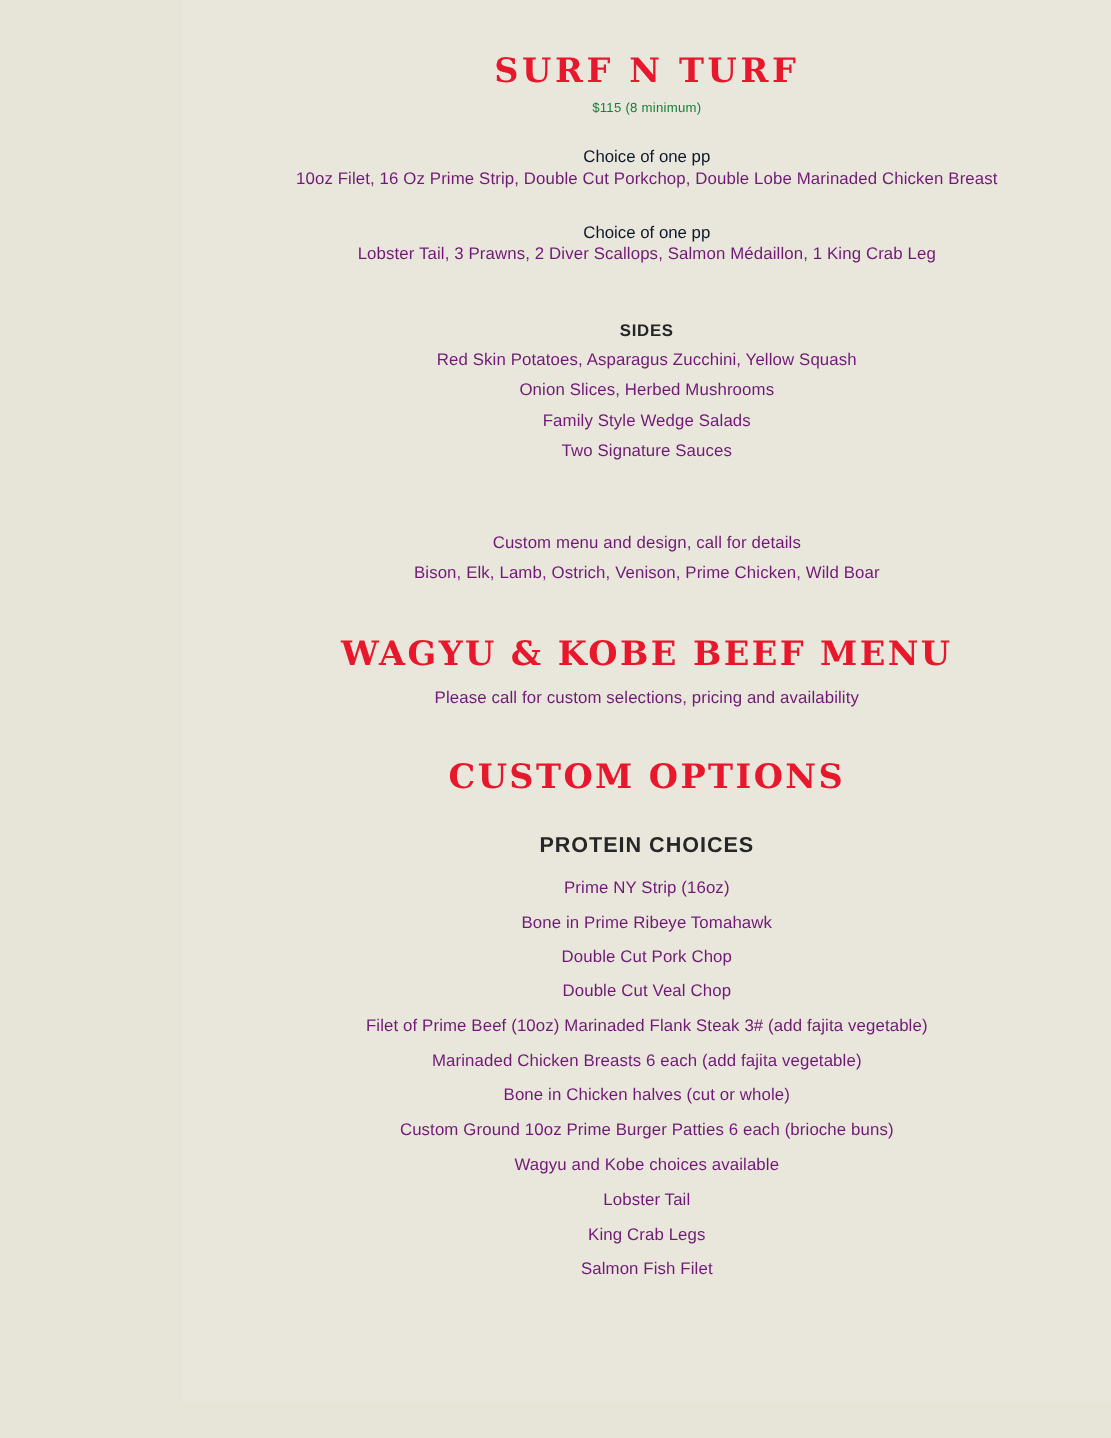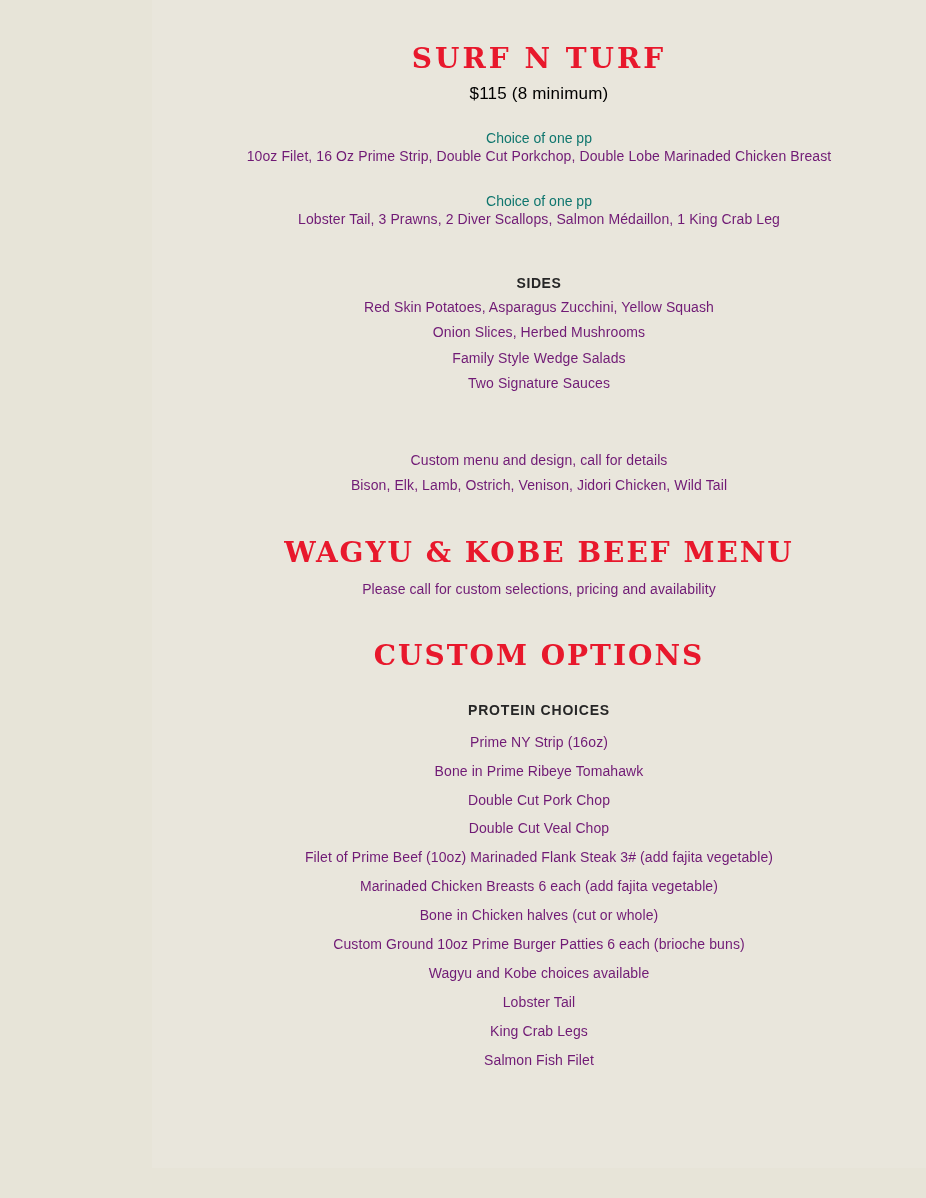--- a/index.html
+++ b/index.html
@@ -43,22 +43,22 @@
     text-transform: uppercase;
     line-height: 1.1;
     margin: 0;
   }
   .t-surf { font-size: 28px; letter-spacing: 3px; }
   .t-game { font-size: 27px; letter-spacing: 3px; }
   .t-wagyu { font-size: 28px; letter-spacing: 2px; }
   .t-custom { font-size: 28px; letter-spacing: 2px; }
 
   .price {
-    font-size: 17px;
-    color: #000000;
+    font-size: 11px;
+    color: #15803d;
     margin-top: 9px;
     letter-spacing: 0.2px;
   }
   .line {
     font-size: 14px;
     color: #701a75;
     line-height: 1.55;
     letter-spacing: 0.1px;
   }
   .block {
@@ -70,24 +70,24 @@
     color: #262626;
     letter-spacing: 0.6px;
     margin-bottom: 4px;
   }
   .sides-head { margin-top: 44px; }
   .tight .line { line-height: 1.8; }
   .gap-lg { margin-top: 52px; }
   .gap-md { margin-top: 40px; }
   .choice-label {
     font-size: 14px;
-    color: #0f766e;
+    color: #0f172a;
   }
   .protein-head {
-    font-size: 14px;
+    font-size: 18px;
     font-weight: bold;
     letter-spacing: 0.8px;
     color: #262626;
     margin-top: 30px;
   }
   .protein-list .line {
     line-height: 2.07;
   }
 </style>
 </head>
@@ -115,21 +115,21 @@
         <div class="line">Red Skin Potatoes, Asparagus Zucchini, Yellow Squash</div>
         <div class="line">Onion Slices, Herbed Mushrooms</div>
         <div class="line">Family Style Wedge Salads</div>
         <div class="line">Two Signature Sauces</div>
       </div>
     </div>
 
     <div class="section gap-lg">
       <div class="tight" style="margin-top:8px">
         <div class="line">Custom menu and design, call for details</div>
-        <div class="line">Bison, Elk, Lamb, Ostrich, Venison, Jidori Chicken, Wild Tail</div>
+        <div class="line">Bison, Elk, Lamb, Ostrich, Venison, Prime Chicken, Wild Boar</div>
       </div>
     </div>
 
     <div class="section gap-md">
       <div class="section-title t-wagyu">WAGYU &amp; KOBE BEEF MENU</div>
       <div class="line" style="margin-top:10px">Please call for custom selections, pricing and availability</div>
     </div>
 
     <div class="section gap-md">
       <div class="section-title t-custom">CUSTOM OPTIONS</div>

